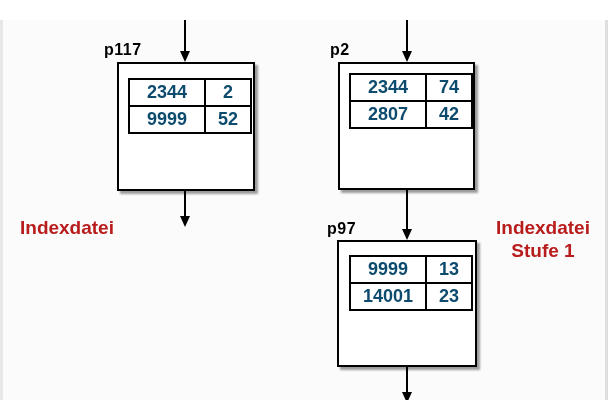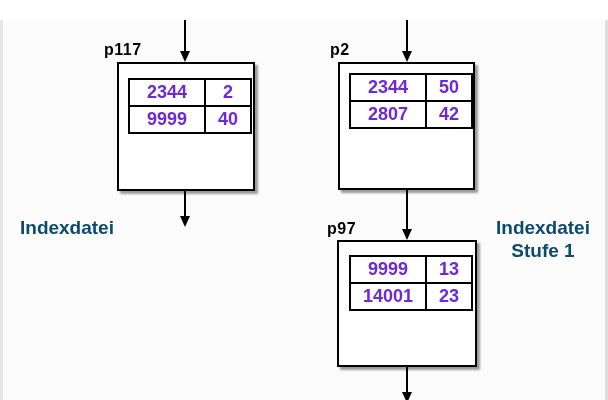--- a/index.html
+++ b/index.html
@@ -37,21 +37,21 @@
     position:absolute;
     border-collapse:collapse;
     background:#ffffff;
   }
   .itable td {
     border:2px solid #000;
     text-align:center;
     vertical-align:middle;
     font-size:18px;
     font-weight:bold;
-    color:#6d28d9;
+    color:#0c4a6e;
     padding:0;
   }
   .col-key   { width:74px; }
   .col-ptr   { width:44px; }
   .row-h     { height:27px; }
 
   .arrow { position:absolute; width:0; }
   .arrow .shaft {
     position:absolute; left:-1px; top:0;
     width:2px; background:#000;
@@ -63,21 +63,21 @@
     border-right:5px solid transparent;
     border-top:11px solid #000;
   }
 
   .side-label {
     position:absolute;
     width:118px;
     text-align:center;
     font-size:19px;
     font-weight:bold;
-    color:#0c4a6e;
+    color:#b91c1c;
     line-height:23px;
   }
 </style>
 </head>
 <body>
 
 <div id="canvas">
 
   <div class="edge-shade left" style="background:#e7e7e7;"></div>
   <div class="edge-shade right" style="background:#dedede;"></div>
@@ -90,21 +90,21 @@
   <div class="node-label" style="left:104px;top:21px;">p117</div>
   <div class="node-box" style="left:117px;top:42px;width:134px;height:125px;">
     <table class="itable" style="left:9px;top:14px;">
       <tbody>
           <tr class="row-h">
         <td class="col-key">2344</td>
         <td class="col-ptr">2</td>
       </tr>
       <tr class="row-h">
         <td class="col-key">9999</td>
-        <td class="col-ptr">40</td>
+        <td class="col-ptr">52</td>
       </tr>
     </tbody>
       </table>
   </div>
 
   <div class="arrow" style="left:185px;top:171px;">
     <div class="shaft" style="height:26px;"></div>
     <div class="head" style="top:25px;"></div>
   </div>
 
@@ -112,21 +112,21 @@
     <div class="shaft" style="height:32px;"></div>
     <div class="head" style="top:31px;"></div>
   </div>
 
   <div class="node-label" style="left:330px;top:21px;">p2</div>
   <div class="node-box" style="left:338px;top:42px;width:133px;height:124px;">
     <table class="itable" style="left:9px;top:9px;">
       <tbody>
           <tr class="row-h">
         <td class="col-key">2344</td>
-        <td class="col-ptr">50</td>
+        <td class="col-ptr">74</td>
       </tr>
       <tr class="row-h">
         <td class="col-key">2807</td>
         <td class="col-ptr">42</td>
       </tr>
     </tbody>
       </table>
   </div>
 
   <div class="arrow" style="left:407px;top:168px;">

